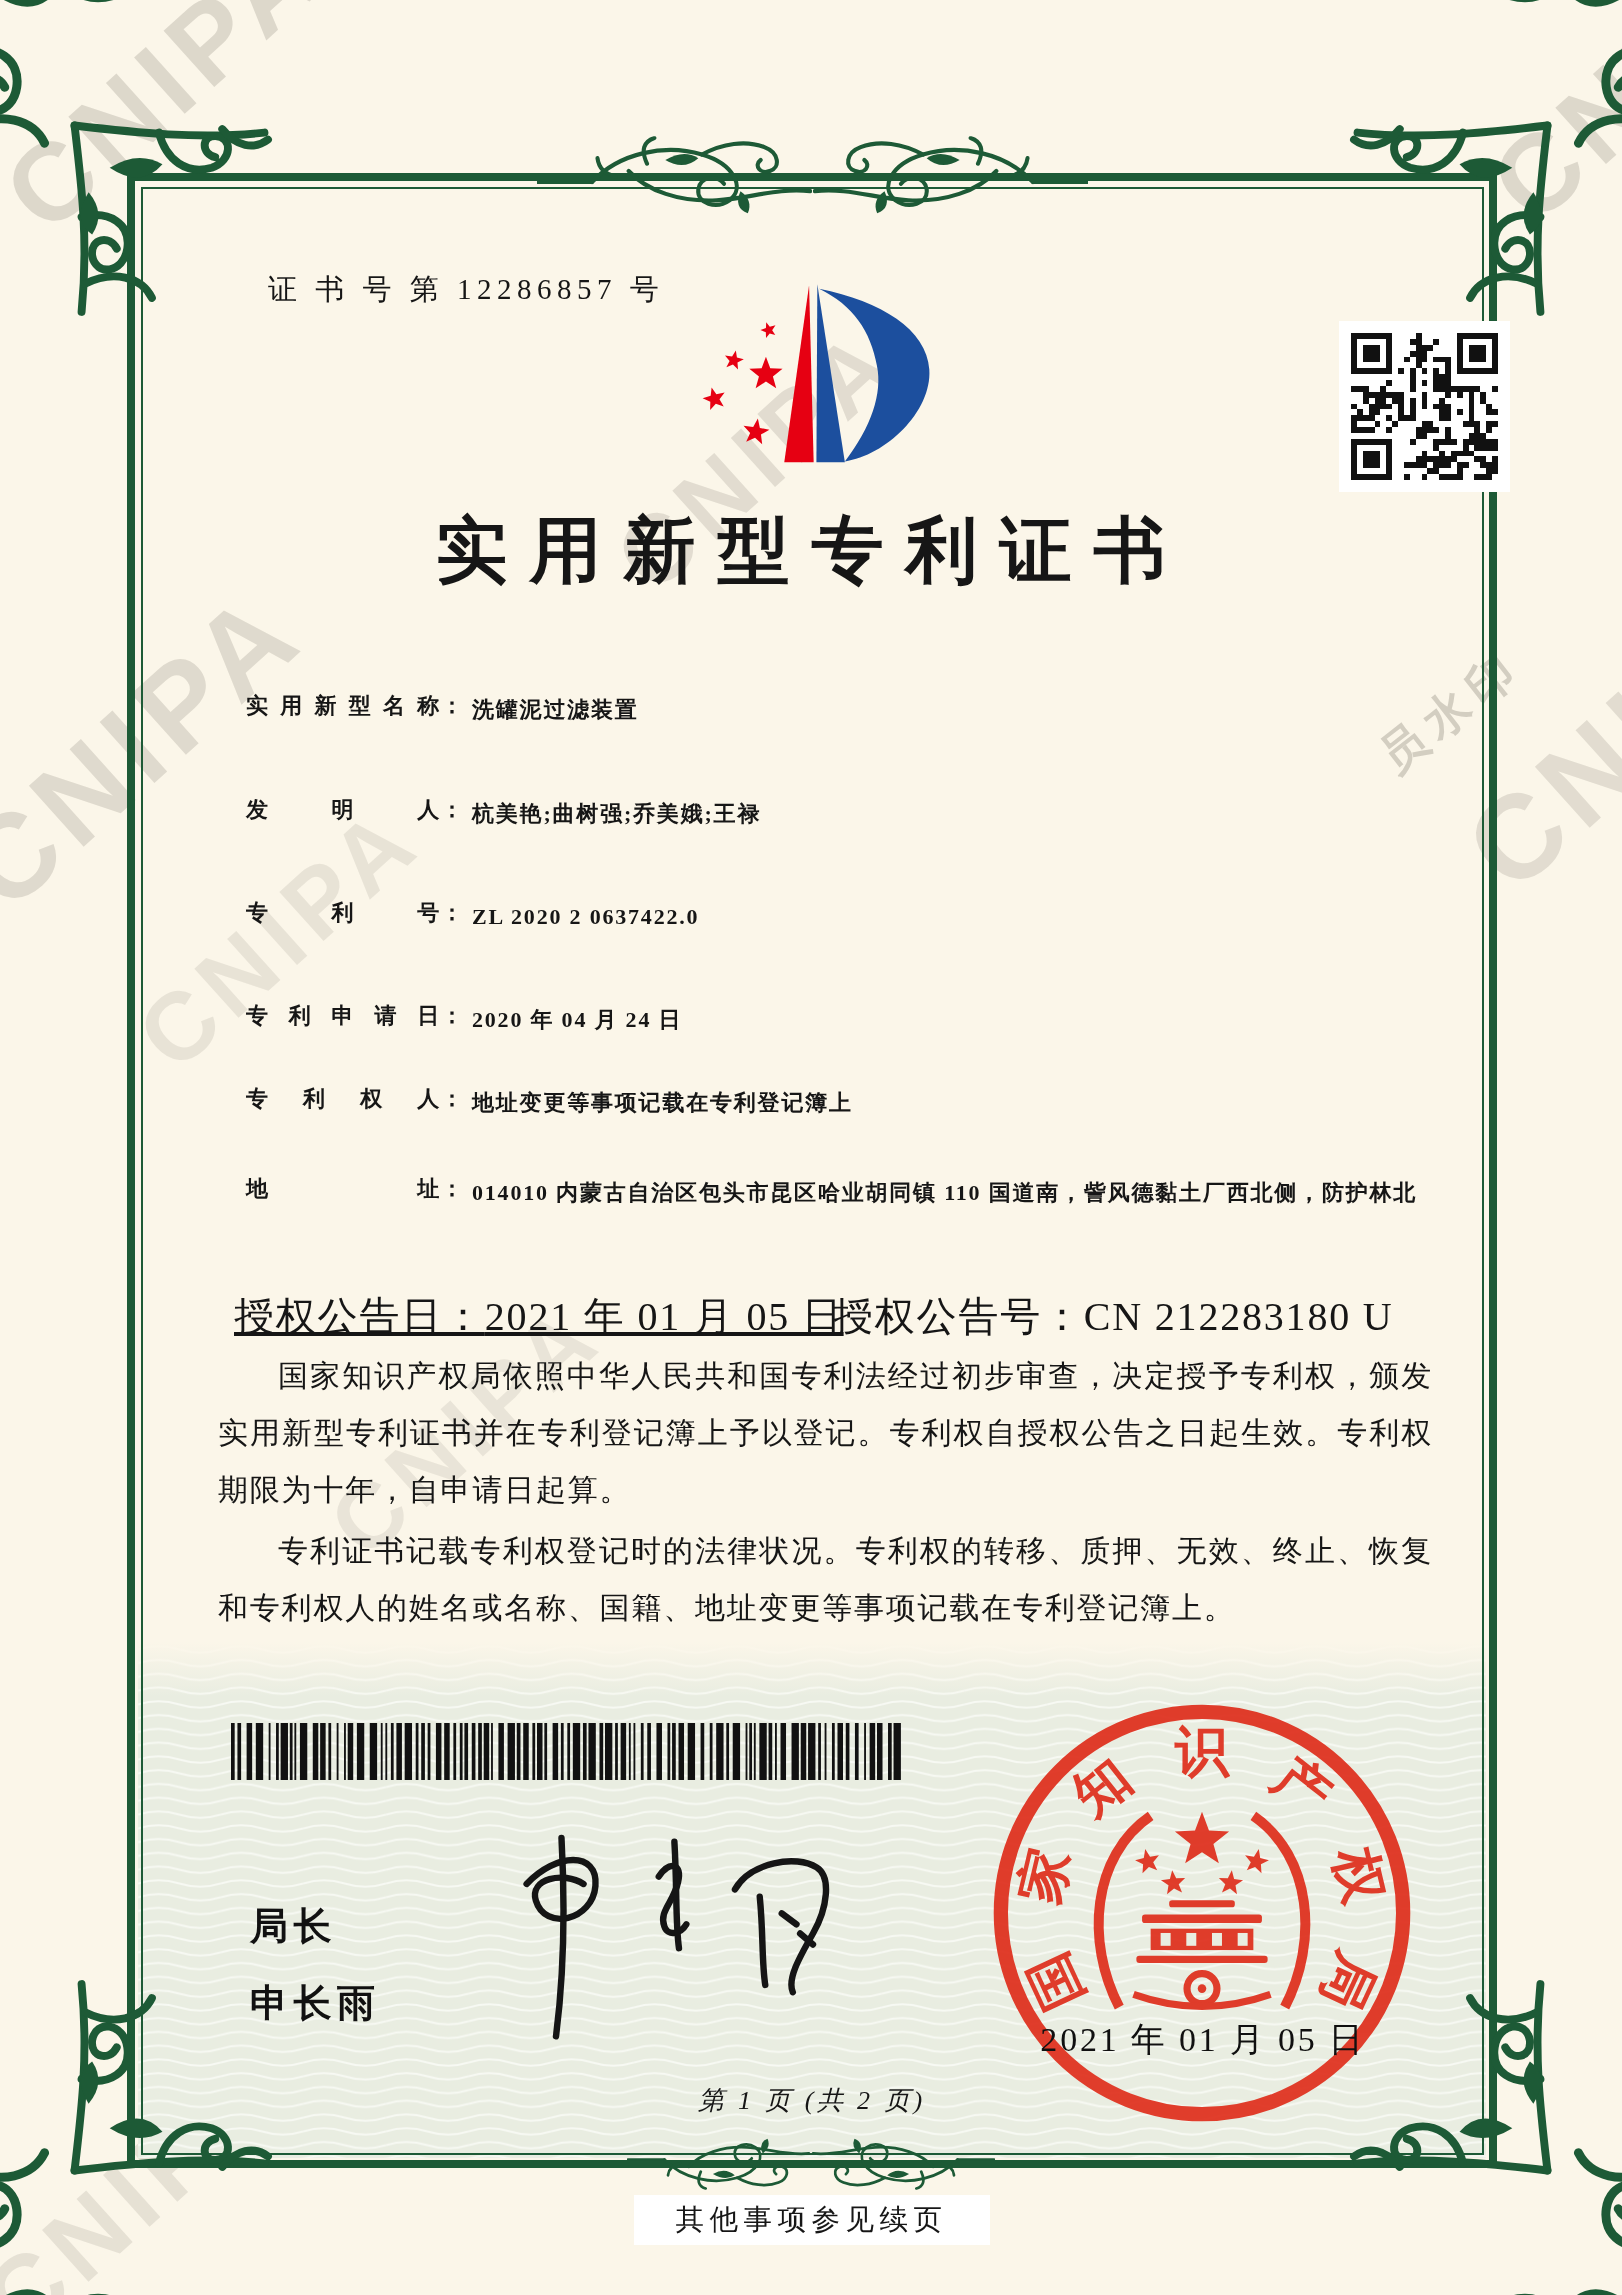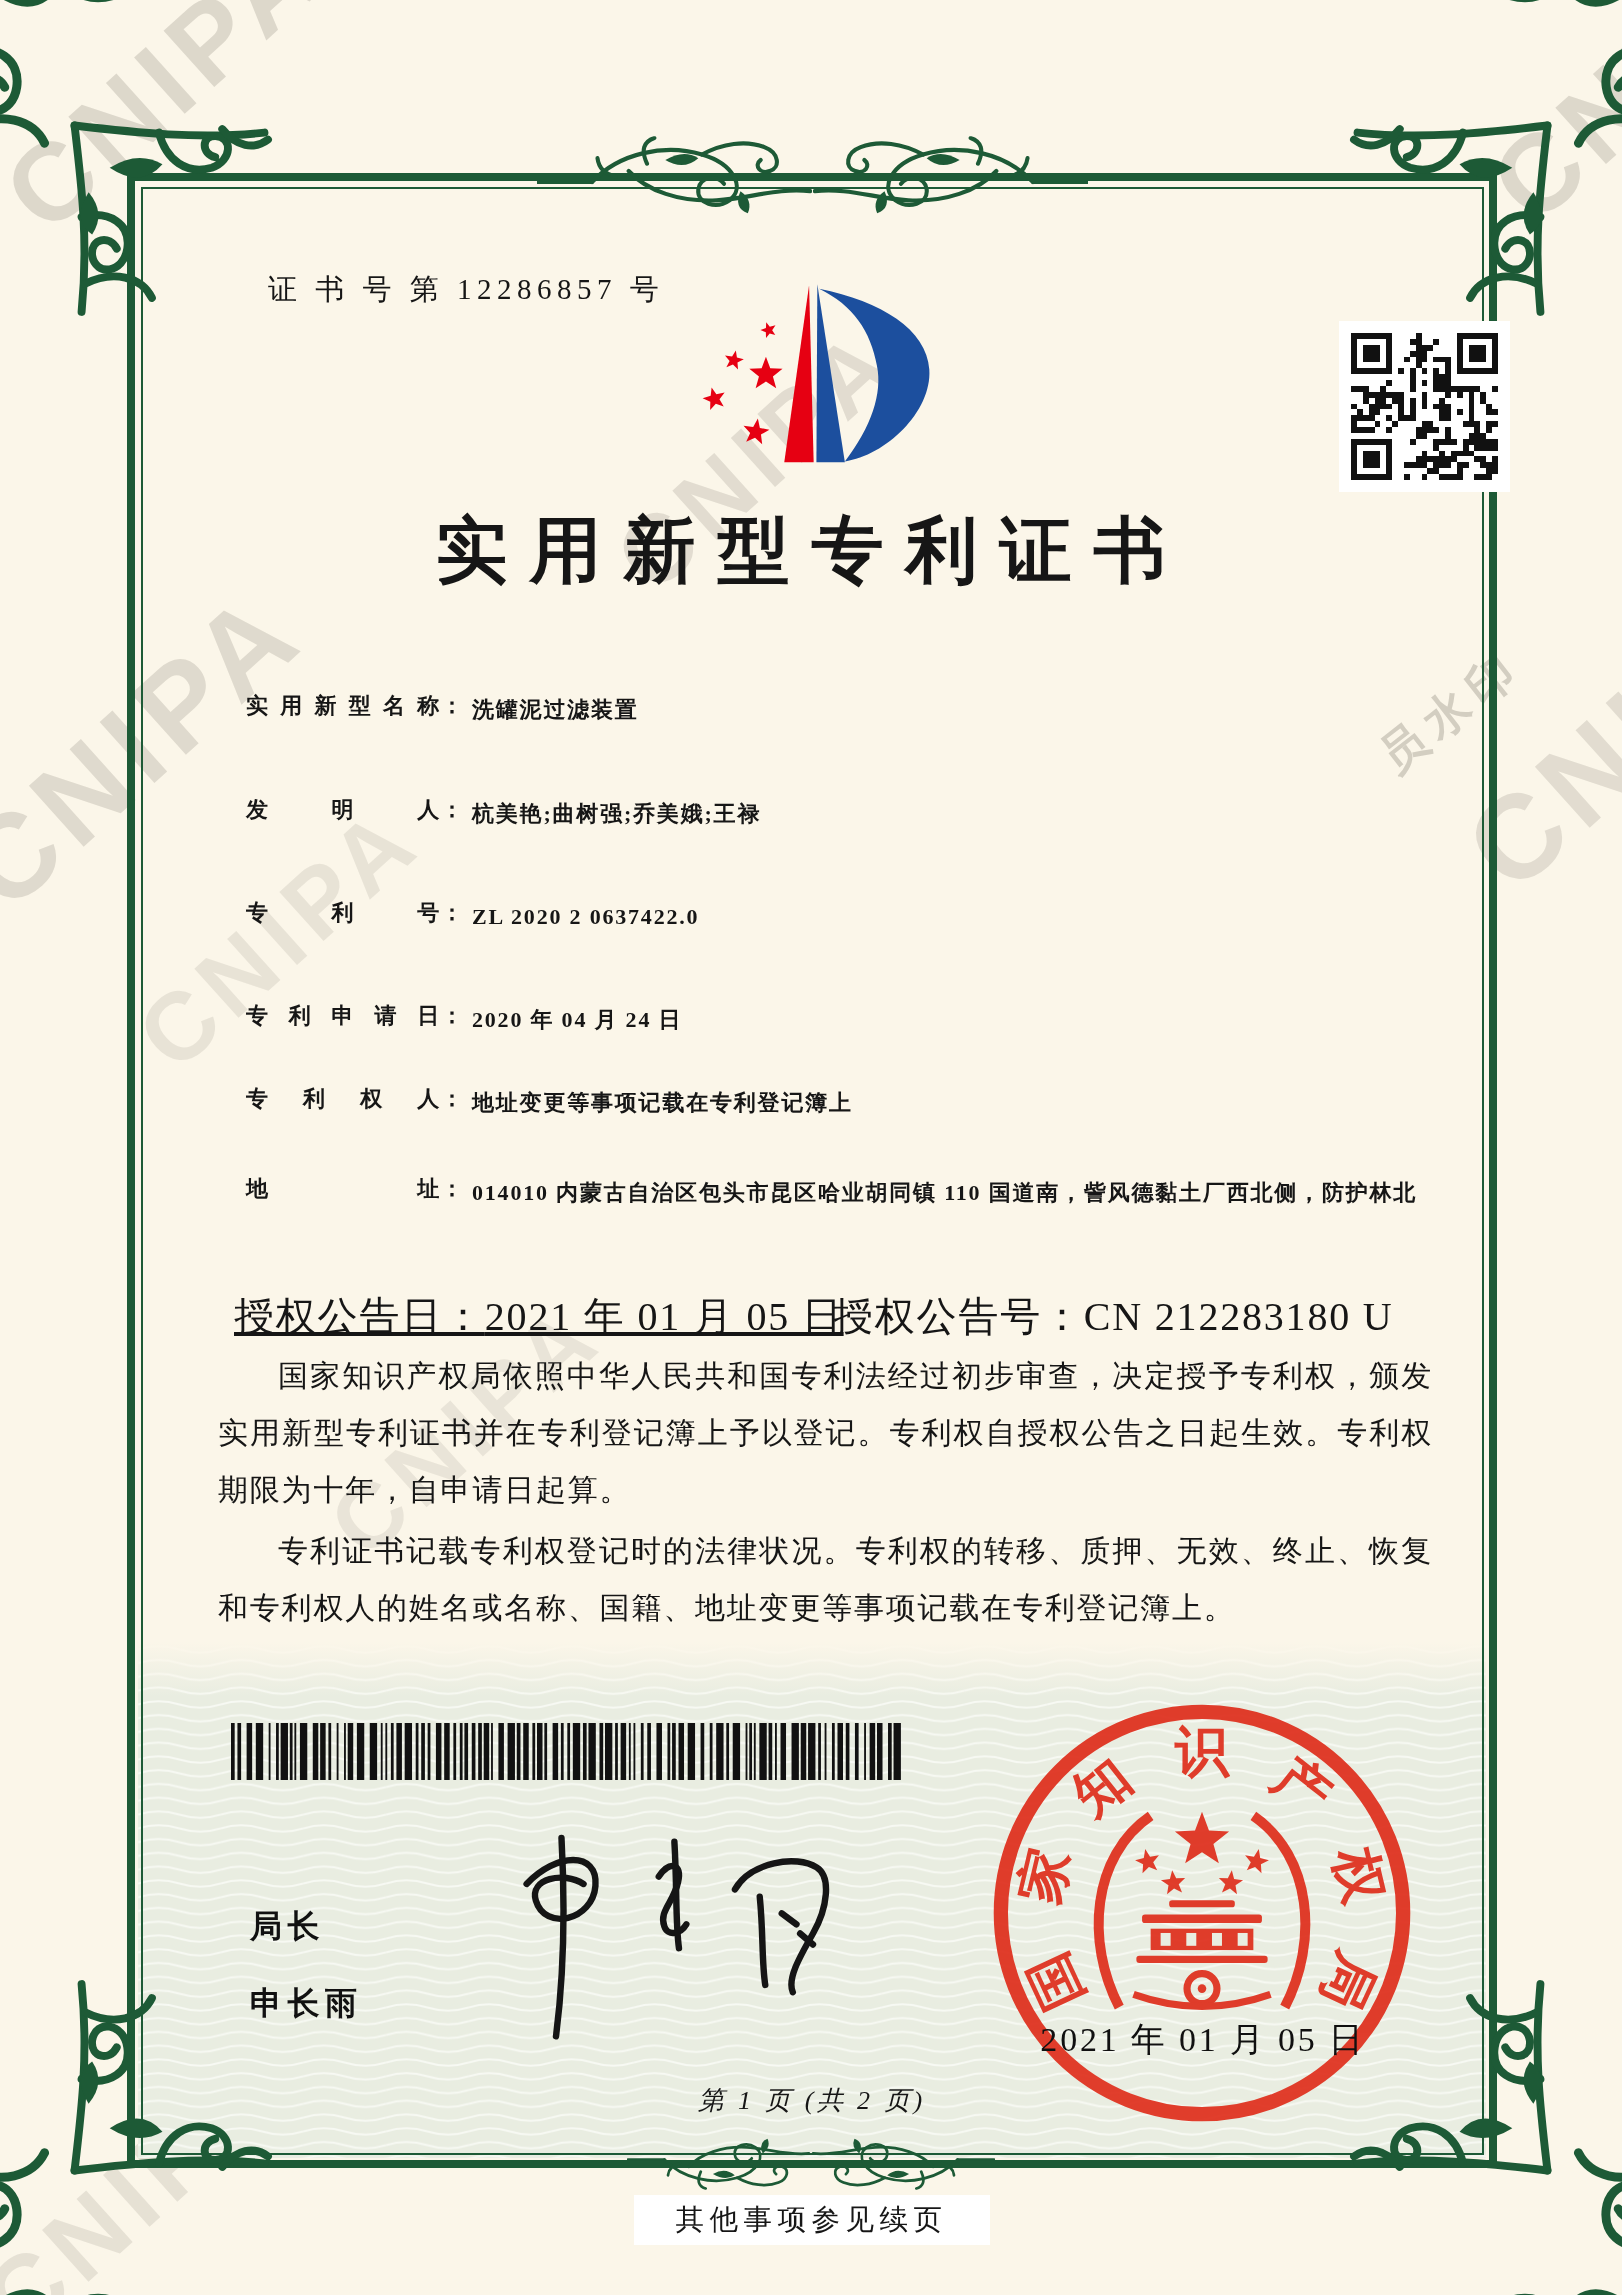--- a/index.html
+++ b/index.html
@@ -29,21 +29,21 @@
   .colon{flex:0 0 31px;}
   .val{flex:1;line-height:1.75;}
   .grant{position:absolute;top:1289px;left:234px;width:1186px;font-size:40px;letter-spacing:1.8px;z-index:5;text-decoration:underline;}
   .grant .g2{position:absolute;left:599px;top:0;}
   .paras{position:absolute;left:214px;top:1343px;width:1223px;z-index:5;font-size:30px;
          line-height:57px;letter-spacing:1.8px;text-align:justify;}
   .paras p{margin:4px;text-indent:2em;}
   .barcode{position:absolute;left:231px;top:1723px;z-index:5;}
   .officer{position:absolute;left:250px;top:1888px;z-index:5;line-height:77px;
            font-family:"Liberation Sans","DejaVu Sans",sans-serif;font-weight:600;
-           font-size:32px;letter-spacing:5.5px;color:#111;}
+           font-size:38px;letter-spacing:5.5px;color:#111;}
   .sign{position:absolute;left:418px;top:1805px;z-index:6;}
   .seal{position:absolute;left:988px;top:1699px;z-index:5;}
   .seal-date{position:absolute;left:992px;top:2017px;width:422px;text-align:center;
              font-size:34px;letter-spacing:2.8px;z-index:6;color:#101010;}
   .pagenum{position:absolute;left:127px;width:1370px;top:2083px;text-align:center;
            font-size:26px;letter-spacing:3.7px;z-index:5;font-style:italic;}
   .note{position:absolute;left:50%;transform:translateX(-50%);top:2195px;background:#ffffff;
         padding:6px 42px;font-size:28.5px;letter-spacing:5.5px;z-index:5;white-space:nowrap;}
 </style>
 </head>

